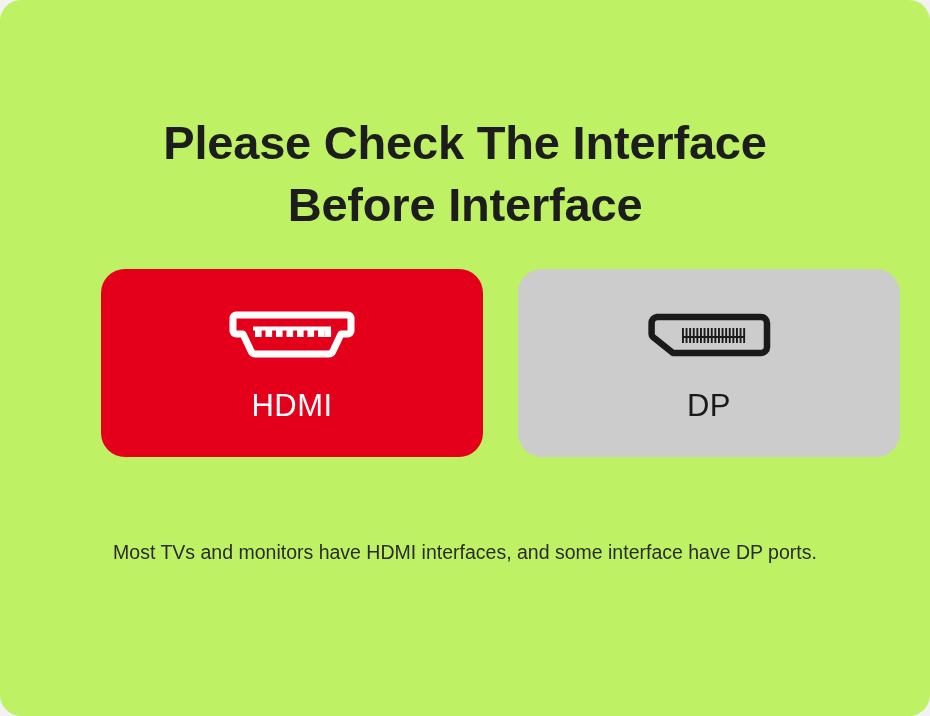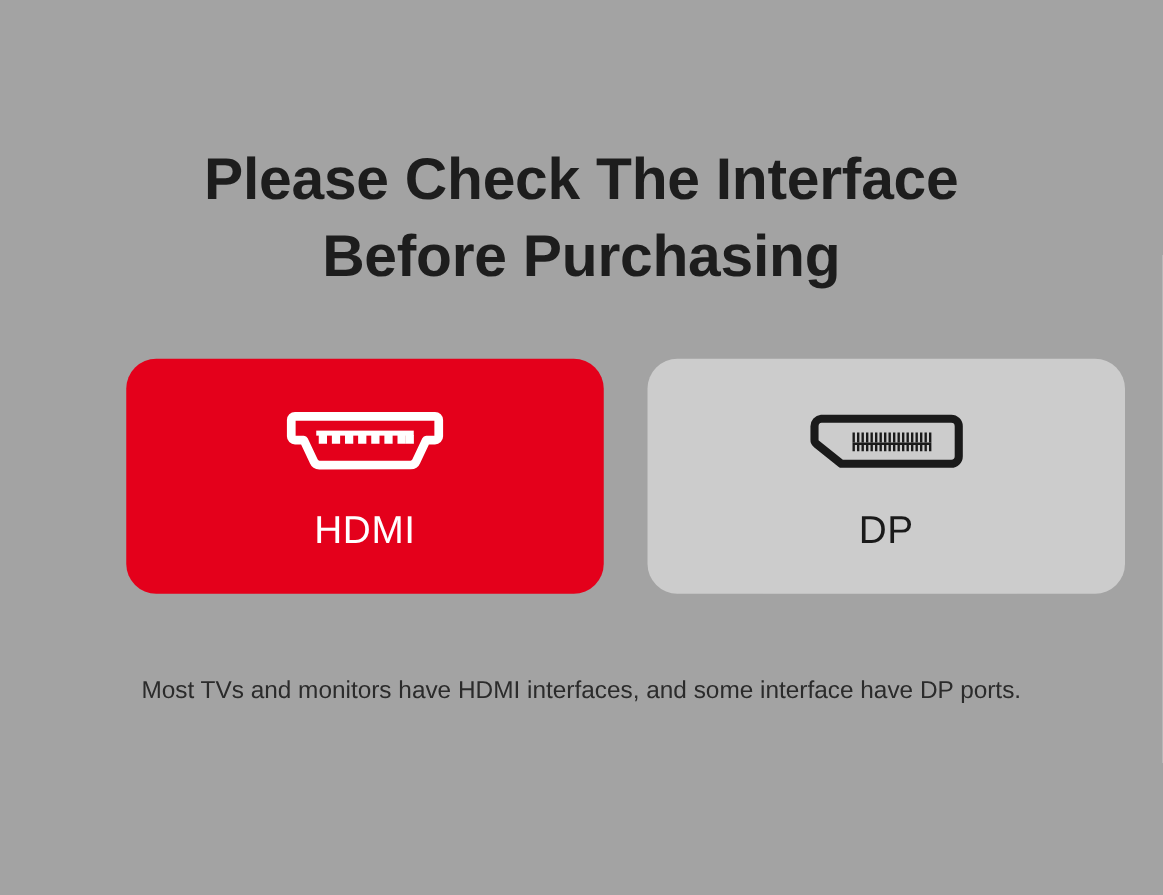--- a/index.html
+++ b/index.html
@@ -11,22 +11,23 @@
     height: 716px;
     background: #f2f2f2;
     font-family: "Liberation Sans", sans-serif;
     overflow: hidden;
   }
 
   .page {
     position: relative;
     width: 930px;
     height: 716px;
-    background: #a3a3a3;
+    background: #bef264;
     box-sizing: border-box;
+    border-radius: 21px;
   }
 
   
   .heading {
     position: absolute;
     left: 0;
     top: 112px;
     width: 930px;
     text-align: center;
     color: #1d1d1d;
@@ -38,21 +39,21 @@
   }
   .heading-line {
     display: block;
     white-space: nowrap;
   }
 
   
   .cards {
     position: absolute;
     left: 66px;
-    top: 287px;
+    top: 269px;
     width: 799px;
     height: 188px;
     display: flex;
     justify-content: space-between;
     align-items: flex-end;
     padding-left: 35px;
   }
   .card {
     width: 382px;
     height: 188px;
@@ -108,21 +109,21 @@
     white-space: nowrap;
   }
 </style>
 </head>
 <body>
 
 <div class="page">
 
   <div class="heading">
     <span class="heading-line">Please Check The Interface</span>
-    <span class="heading-line">Before Purchasing</span>
+    <span class="heading-line">Before Interface</span>
   </div>
 
   <div class="cards">
 
     <div class="card card-hdmi">
       <div class="icon-wrap">
         <svg class="port-icon" width="126" height="54" viewBox="0 0 126 54" aria-hidden="true">
 
           <path d="M7 4
                    H119

